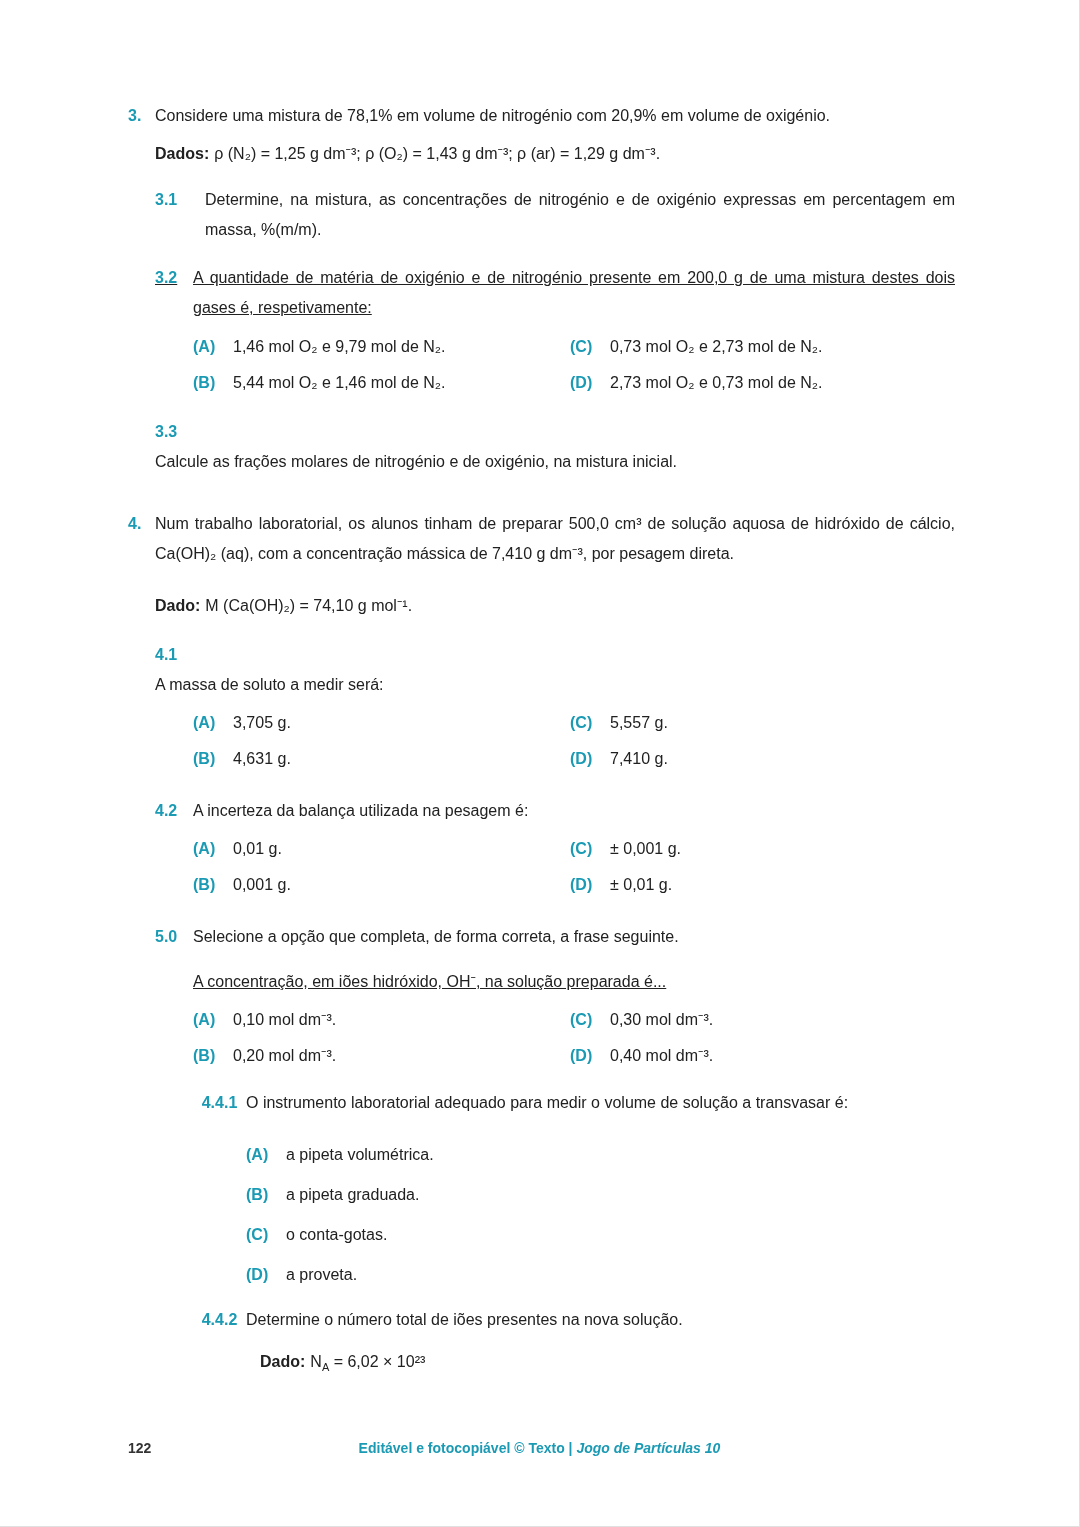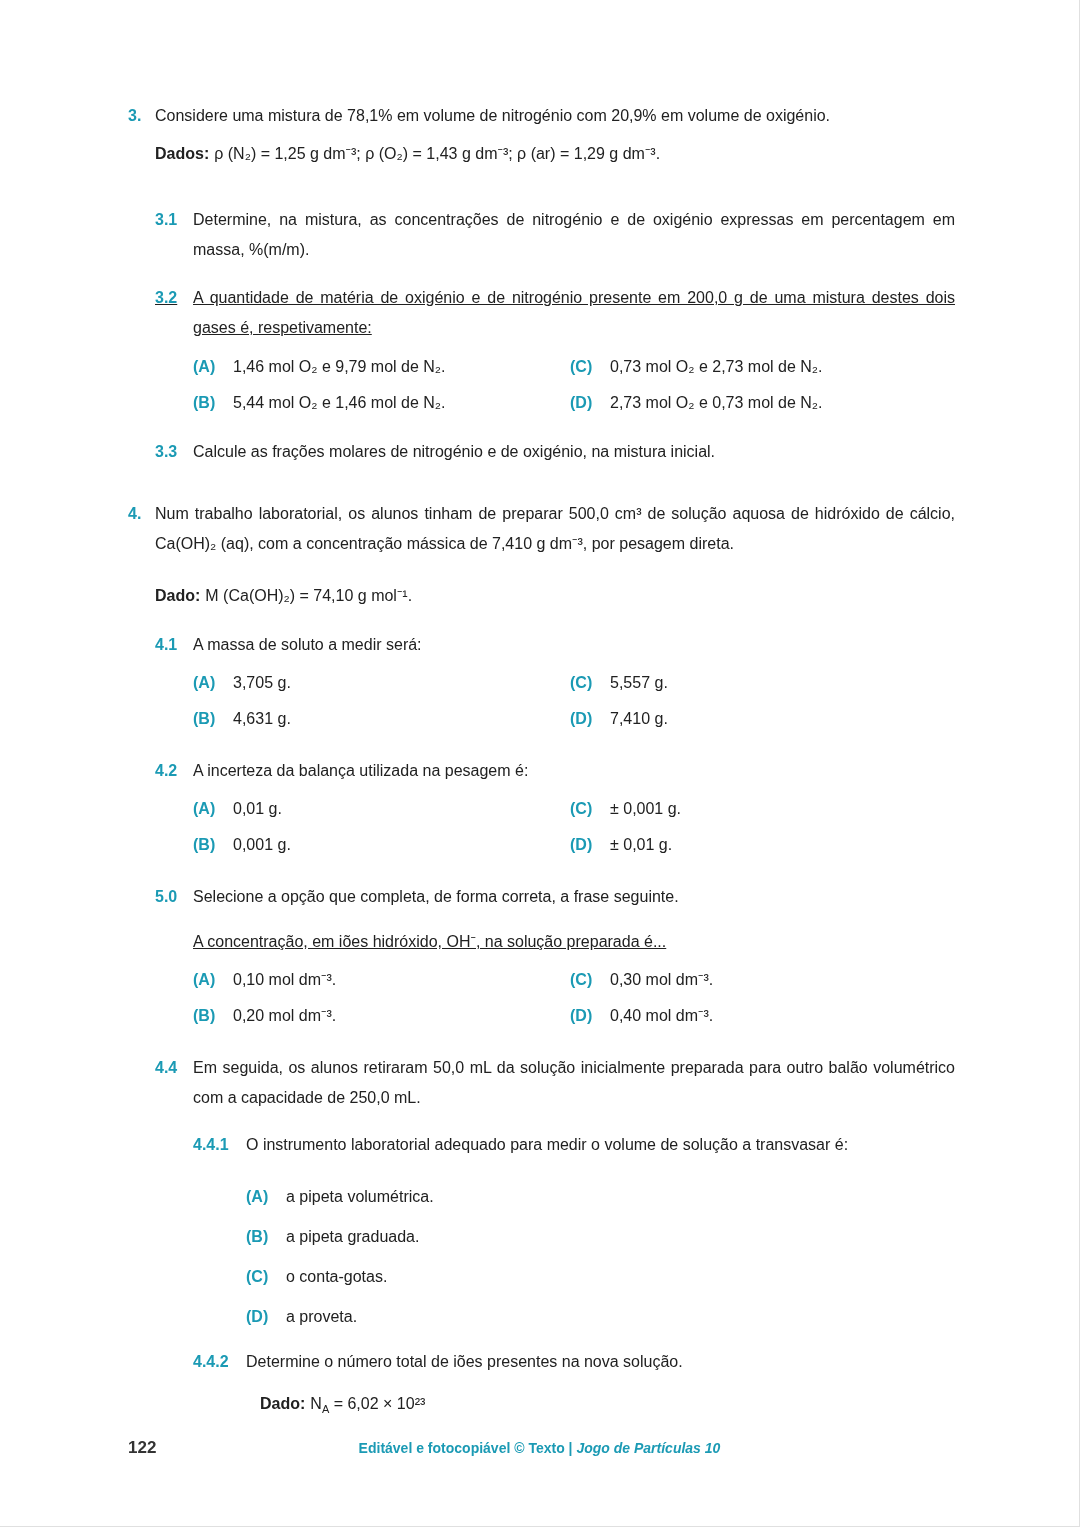--- a/index.html
+++ b/index.html
@@ -15,21 +15,21 @@
     line-height: 30px;
     color: #212121;
     border-right: 1px solid #e0e0e0;
     border-bottom: 1px solid #e0e0e0;
   }
   .content { position: absolute; top: 101px; left: 128px; right: 124px; }
 
   .q-row { display: flex; align-items: flex-start; }
   .q-num  { width: 27px; flex-shrink: 0; font-weight: bold; color: #1b9ab4; }
   .s-num  { width: 38px; flex-shrink: 0; font-weight: bold; color: #1b9ab4; }
-  .ss-num { width: 53px; flex-shrink: 0; font-weight: bold; color: #1b9ab4; }
+  .ss-num { width: 53px; flex-shrink: 0; font-weight: bold; color: #1b9ab4; text-align: center; }
   .q-text { flex: 1; margin: 0; text-align: justify; }
 
   .indent-1 { margin-left: 27px; }
   .indent-2 { margin-left: 65px; }
 
   .data-line { margin: 8px 0 0 27px; }
   .data-line .b { font-weight: bold; margin-right: 5px; }
 
   .opts { margin-left: 65px; }
   .opts.cols {
@@ -40,22 +40,22 @@
   .opts.stack { display: grid; grid-template-columns: 1fr; row-gap: 10px; }
   .opt { display: flex; }
   .opt-label { width: 40px; flex-shrink: 0; font-weight: bold; color: #1b9ab4; }
 
   .mt-8  { margin-top: 8px; }
   .mt-9  { margin-top: 9px; }
   .mt-10 { margin-top: 22px; }
   .mt-15 { margin-top: 15px; }
   .mt-17 { margin-top: 17px; }
   .mt-18 { margin-top: 18px; text-decoration: underline; }
-  .mt-19 { margin-top: 19px; }
-  .mt-20 { margin-top: 36px; }
+  .mt-19 { margin-top: 19px; flex-direction: column; }
+  .mt-20 { margin-top: 16px; gap: 12px; }
   .mt-22 { margin-top: 22px; }
   .mt-32 { margin-top: 32px; }
 
   .sub441 { margin-left: 65px; }
   .sub441 .opts441 { margin-left: 53px; }
   .dado-442 { margin-left: 67px; margin-top: 12px; }
   .sub-a { font-size: 11px; vertical-align: sub; }
 
   .footer {
     position: absolute;
@@ -63,21 +63,21 @@
     left: 0;
     width: 100%;
     font-size: 14px;
     line-height: 20px;
   }
   .footer .page-num {
     position: absolute;
     left: 128px;
     top: 0;
     font-weight: bold;
-    font-size: 17px;
+    font-size: 14px;
     color: #333333;
   }
   .footer .credit {
     text-align: center;
     font-weight: bold;
     color: #1b9ab4;
   }
   .footer .credit .it { font-style: italic; }
 </style>
 </head>
@@ -208,24 +208,20 @@
         <div class="opt">
           <span class="opt-label">(B)</span>
           <span class="opt-text">0,20 mol dm⁻³.</span>
         </div>
         <div class="opt">
           <span class="opt-label">(D)</span>
           <span class="opt-text">0,40 mol dm⁻³.</span>
         </div>
       </div>
 
-      <div class="q-row indent-1 mt-22">
-        <span class="s-num">4.4</span>
-        <p class="q-text">Em seguida, os alunos retiraram 50,0 mL da solução inicialmente preparada para outro balão volumétrico com a capacidade de 250,0 mL.</p>
-      </div>
 
       <div class="sub441 mt-17">
         <div class="q-row">
           <span class="ss-num">4.4.1</span>
           <p class="q-text">O instrumento laboratorial adequado para medir o volume de solução a transvasar é:</p>
         </div>
         <div class="opts stack opts441 mt-10" style="margin-left:53px;">
           <div class="opt">
             <span class="opt-label">(A)</span>
             <span class="opt-text">a pipeta volumétrica.</span>

